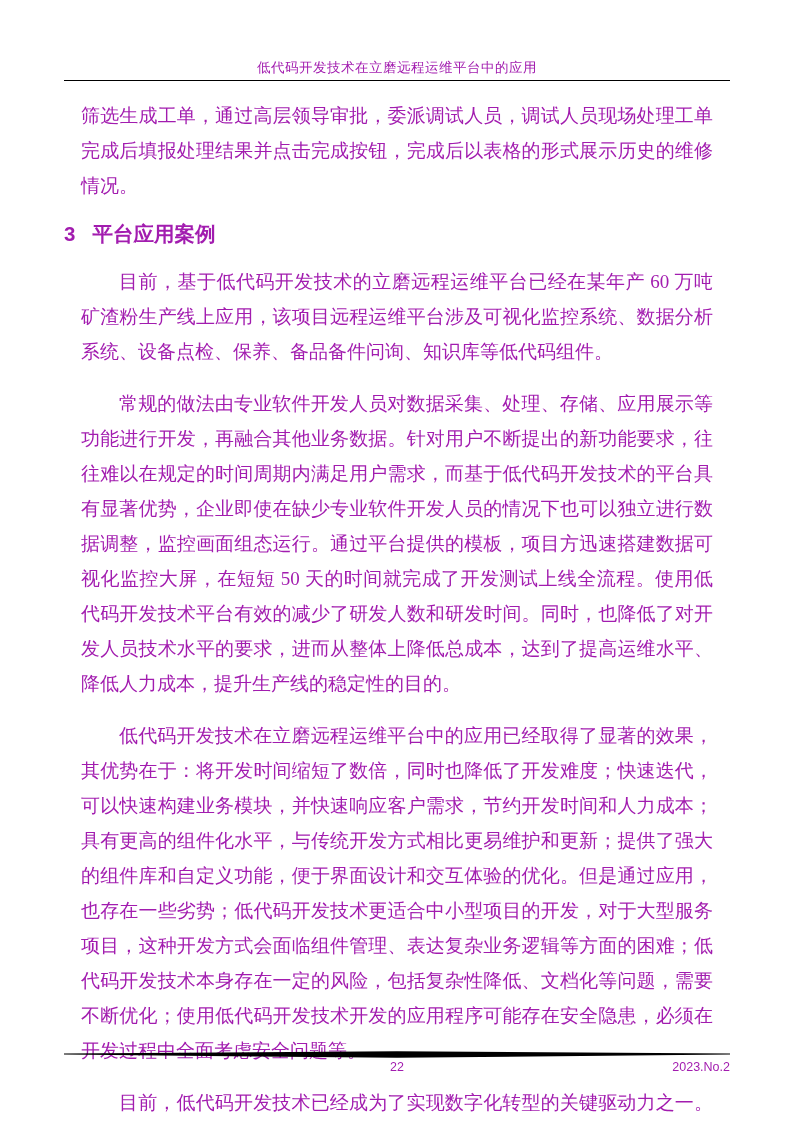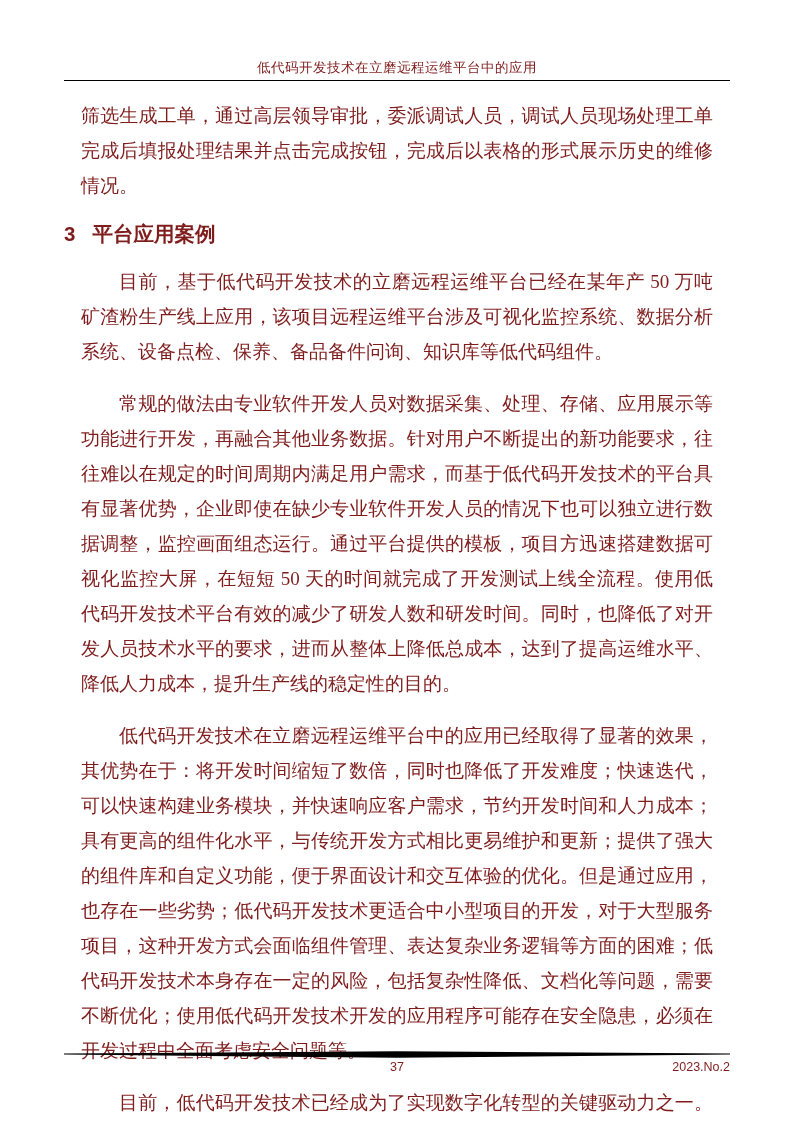--- a/index.html
+++ b/index.html
@@ -5,21 +5,21 @@
   html, body {
     margin: 0;
     padding: 0;
     background: #ffffff;
   }
   .page {
     position: relative;
     width: 793px;
     height: 1122px;
     background: #ffffff;
-    color: #7f1d1d;
+    color: #a21caf;
     font-family: "Liberation Serif", "DejaVu Serif", serif;
     overflow: hidden;
     box-sizing: border-box;
   }
   .frame {
     position: absolute;
     left: 64px;
     width: 666px;
     top: 0;
   }
@@ -106,37 +106,37 @@
     <div class="header-rule"></div>
 
     <div class="body-text">
 
       <p>筛选生成工单，通过高层领导审批，委派调试人员，调试人员现场处理工单完成后填报处理结果并点击完成按钮，完成后以表格的形式展示历史的维修情况。</p>
 
       <h2 class="section-heading">
         <span class="h-num">3</span><span>平台应用案例</span>
       </h2>
 
-      <p class="para-indent">目前，基于低代码开发技术的立磨远程运维平台已经在某年产 50 万吨矿渣粉生产线上应用，该项目远程运维平台涉及可视化监控系统、数据分析系统、设备点检、保养、备品备件问询、知识库等低代码组件。</p>
+      <p class="para-indent">目前，基于低代码开发技术的立磨远程运维平台已经在某年产 60 万吨矿渣粉生产线上应用，该项目远程运维平台涉及可视化监控系统、数据分析系统、设备点检、保养、备品备件问询、知识库等低代码组件。</p>
 
       <p class="para-indent">常规的做法由专业软件开发人员对数据采集、处理、存储、应用展示等功能进行开发，再融合其他业务数据。针对用户不断提出的新功能要求，往往难以在规定的时间周期内满足用户需求，而基于低代码开发技术的平台具有显著优势，企业即使在缺少专业软件开发人员的情况下也可以独立进行数据调整，监控画面组态运行。通过平台提供的模板，项目方迅速搭建数据可视化监控大屏，在短短 50 天的时间就完成了开发测试上线全流程。使用低代码开发技术平台有效的减少了研发人数和研发时间。同时，也降低了对开发人员技术水平的要求，进而从整体上降低总成本，达到了提高运维水平、降低人力成本，提升生产线的稳定性的目的。</p>
 
 
       <p class="para-indent">低代码开发技术在立磨远程运维平台中的应用已经取得了显著的效果，其优势在于：将开发时间缩短了数倍，同时也降低了开发难度；快速迭代，可以快速构建业务模块，并快速响应客户需求，节约开发时间和人力成本；具有更高的组件化水平，与传统开发方式相比更易维护和更新；提供了强大的组件库和自定义功能，便于界面设计和交互体验的优化。但是通过应用，也存在一些劣势；低代码开发技术更适合中小型项目的开发，对于大型服务项目，这种开发方式会面临组件管理、表达复杂业务逻辑等方面的困难；低代码开发技术本身存在一定的风险，包括复杂性降低、文档化等问题，需要不断优化；使用低代码开发技术开发的应用程序可能存在安全隐患，必须在开发过程中全面考虑安全问题等。</p>
 
       <p class="para-indent">目前，低代码开发技术已经成为了实现数字化转型的关键驱动力之一。随着</p>
 
     </div>
   </div>
 
   <div class="footer">
     <div class="footer-rule">
       <svg viewBox="0 0 666 7" preserveAspectRatio="none" aria-hidden="true">
         <polygon points="0,2.4 333,0.2 666,2.4 666,3.6 333,6.8 0,3.6" fill="#000000"></polygon>
       </svg>
     </div>
     <div class="footer-row">
-      <span class="page-number">37</span>
+      <span class="page-number">22</span>
       <span class="issue-number">2023.No.2</span>
     </div>
   </div>
 
 </div>
 
 </body></html>

